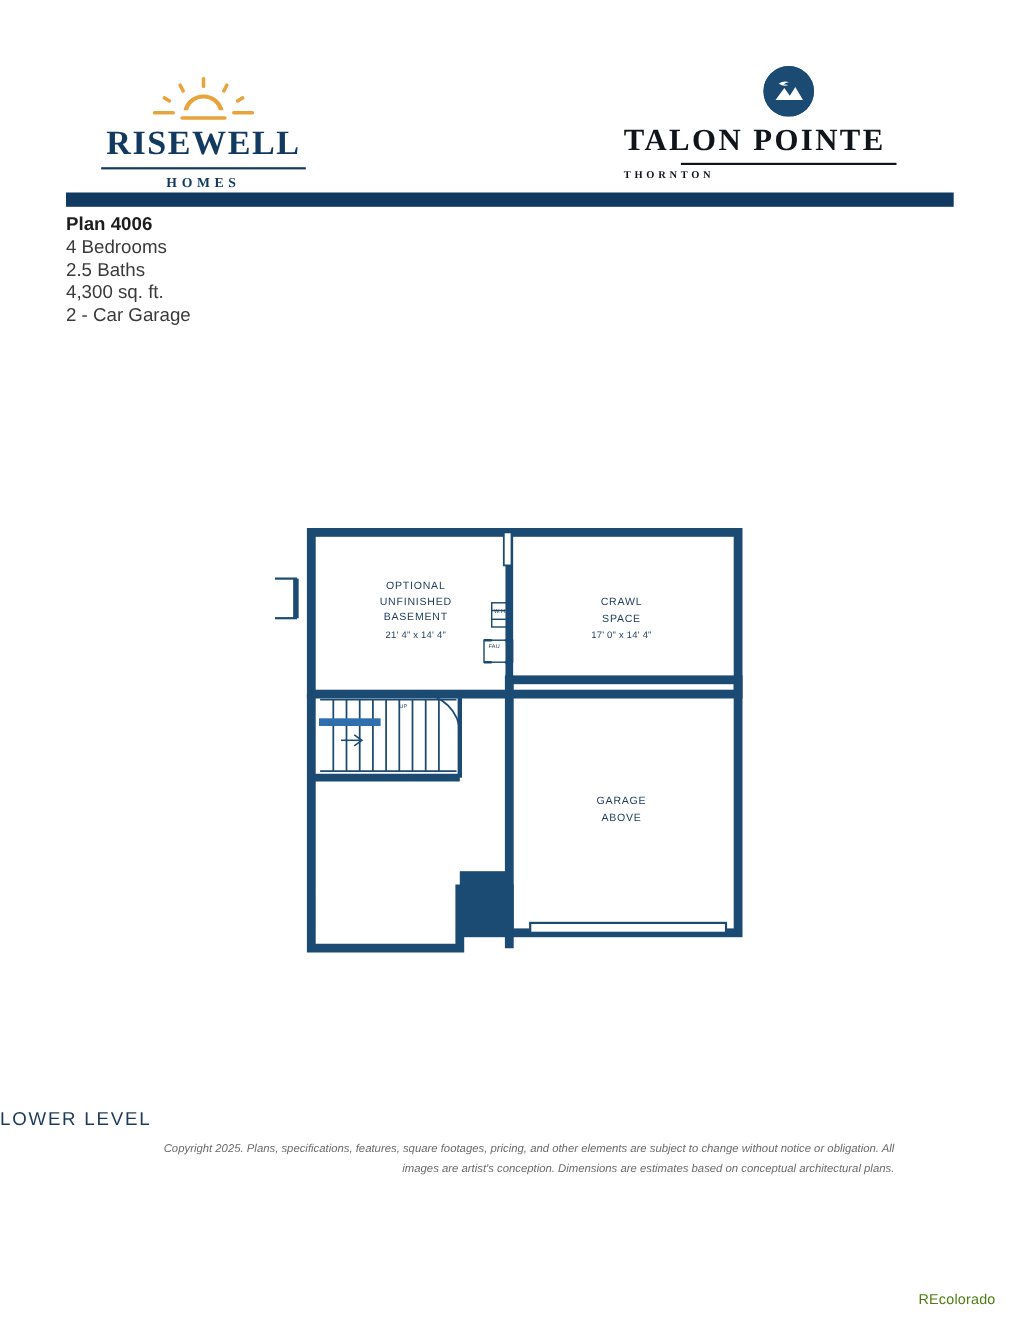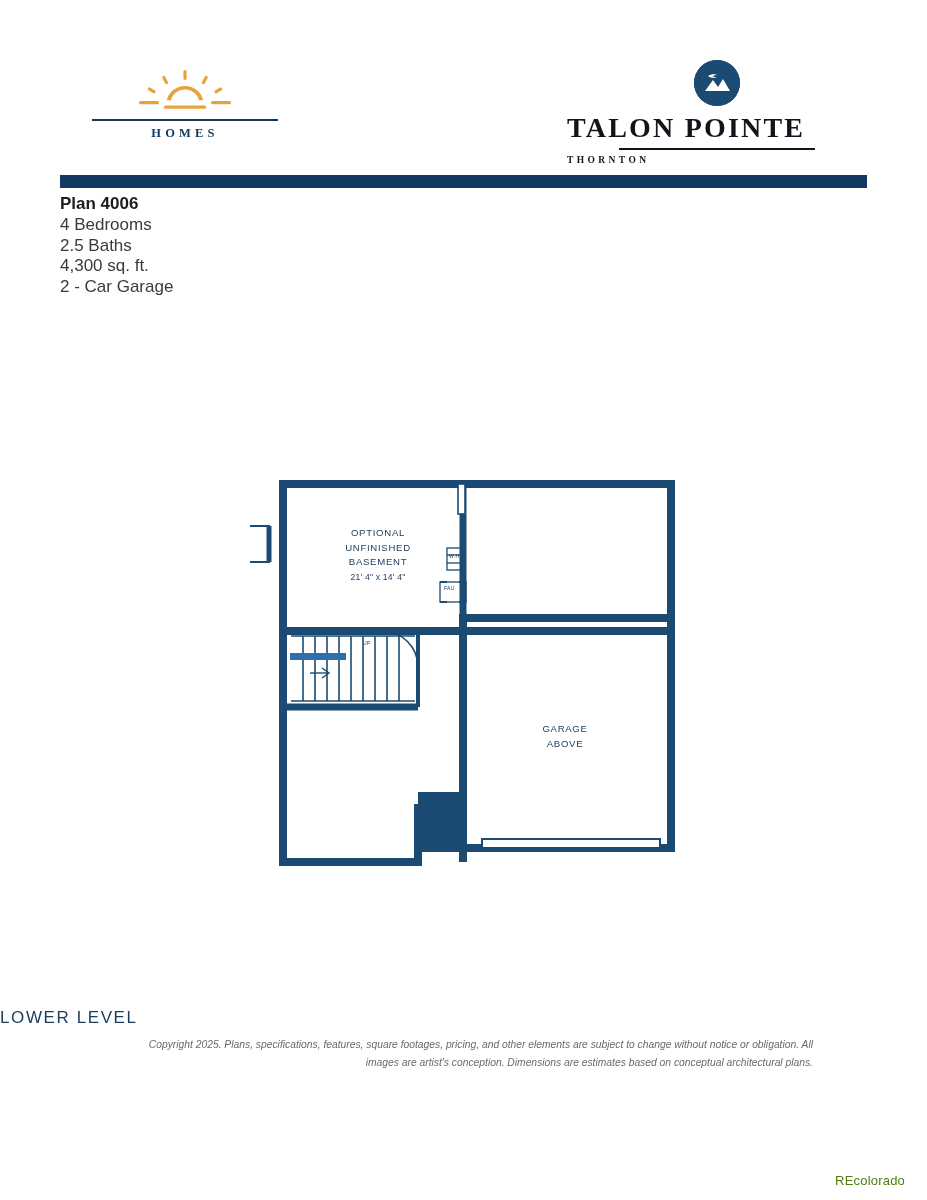--- a/index.html
+++ b/index.html
@@ -201,20 +201,21 @@
             <rect x="38.5" y="5.6" width="3.2" height="9" rx="1.4" transform="rotate(-28 40 10)"></rect>
             <rect x="78.3" y="5.6" width="3.2" height="9" rx="1.4" transform="rotate(28 80 10)"></rect>
             <rect x="24.5" y="16.5" width="3.2" height="8.5" rx="1.4" transform="rotate(-58 26 20)"></rect>
             <rect x="92.3" y="16.5" width="3.2" height="8.5" rx="1.4" transform="rotate(58 94 20)"></rect>
             <rect x="14" y="31" width="20" height="3.2" rx="1.5"></rect>
             <rect x="86" y="31" width="20" height="3.2" rx="1.5"></rect>
             <rect x="39" y="35.6" width="42" height="3.2" rx="1.5"></rect>
           </g>
         </svg>
       </div>
+      <div class="brand-name">RISEWELL</div>
       <div class="brand-rule"></div>
       <div class="brand-sub">HOMES</div>
     </div>
 
     <div class="brand-right">
       <div class="talon-badge">
         <svg width="46" height="46" viewBox="0 0 46 46">
           <circle cx="23" cy="23" r="23" fill="#1b4a72"></circle>
           <path d="M11 31 L19 20 L24 27 L29 19 L36 31 Z" fill="#ffffff"></path>
           <path d="M14 16 c3 -2 6 -2.4 9.5 -1.2 c-2.6 0.2 -4 1 -5.2 2.2 c1.6 -0.3 3 -0.1 4.4 0.5 c-2.7 0.4 -5.4 1 -8.7 -1.5 z" fill="#ffffff"></path>
@@ -299,20 +300,25 @@
       </g>
     </svg>
 
     <div class="room-label" style="left: 48px; top: 56px; width: 160px;">
       <div>OPTIONAL</div>
       <div>UNFINISHED</div>
       <div>BASEMENT</div>
       <div class="dim">21' 4" x 14' 4"</div>
     </div>
 
+    <div class="room-label" style="left: 245px; top: 71px; width: 140px;">
+      <div>CRAWL</div>
+      <div>SPACE</div>
+      <div class="dim">17' 0" x 14' 4"</div>
+    </div>
 
     <div class="room-label" style="left: 245px; top: 252px; width: 140px;">
       <div>GARAGE</div>
       <div>ABOVE</div>
     </div>
 
     <div class="tiny-label" style="left: 113px; top: 170px;">UP</div>
     <div class="tiny-label" style="left: 199px; top: 83px;">W.H.</div>
     <div class="tiny-label" style="left: 194px; top: 115px;">FAU</div>
   </div>

